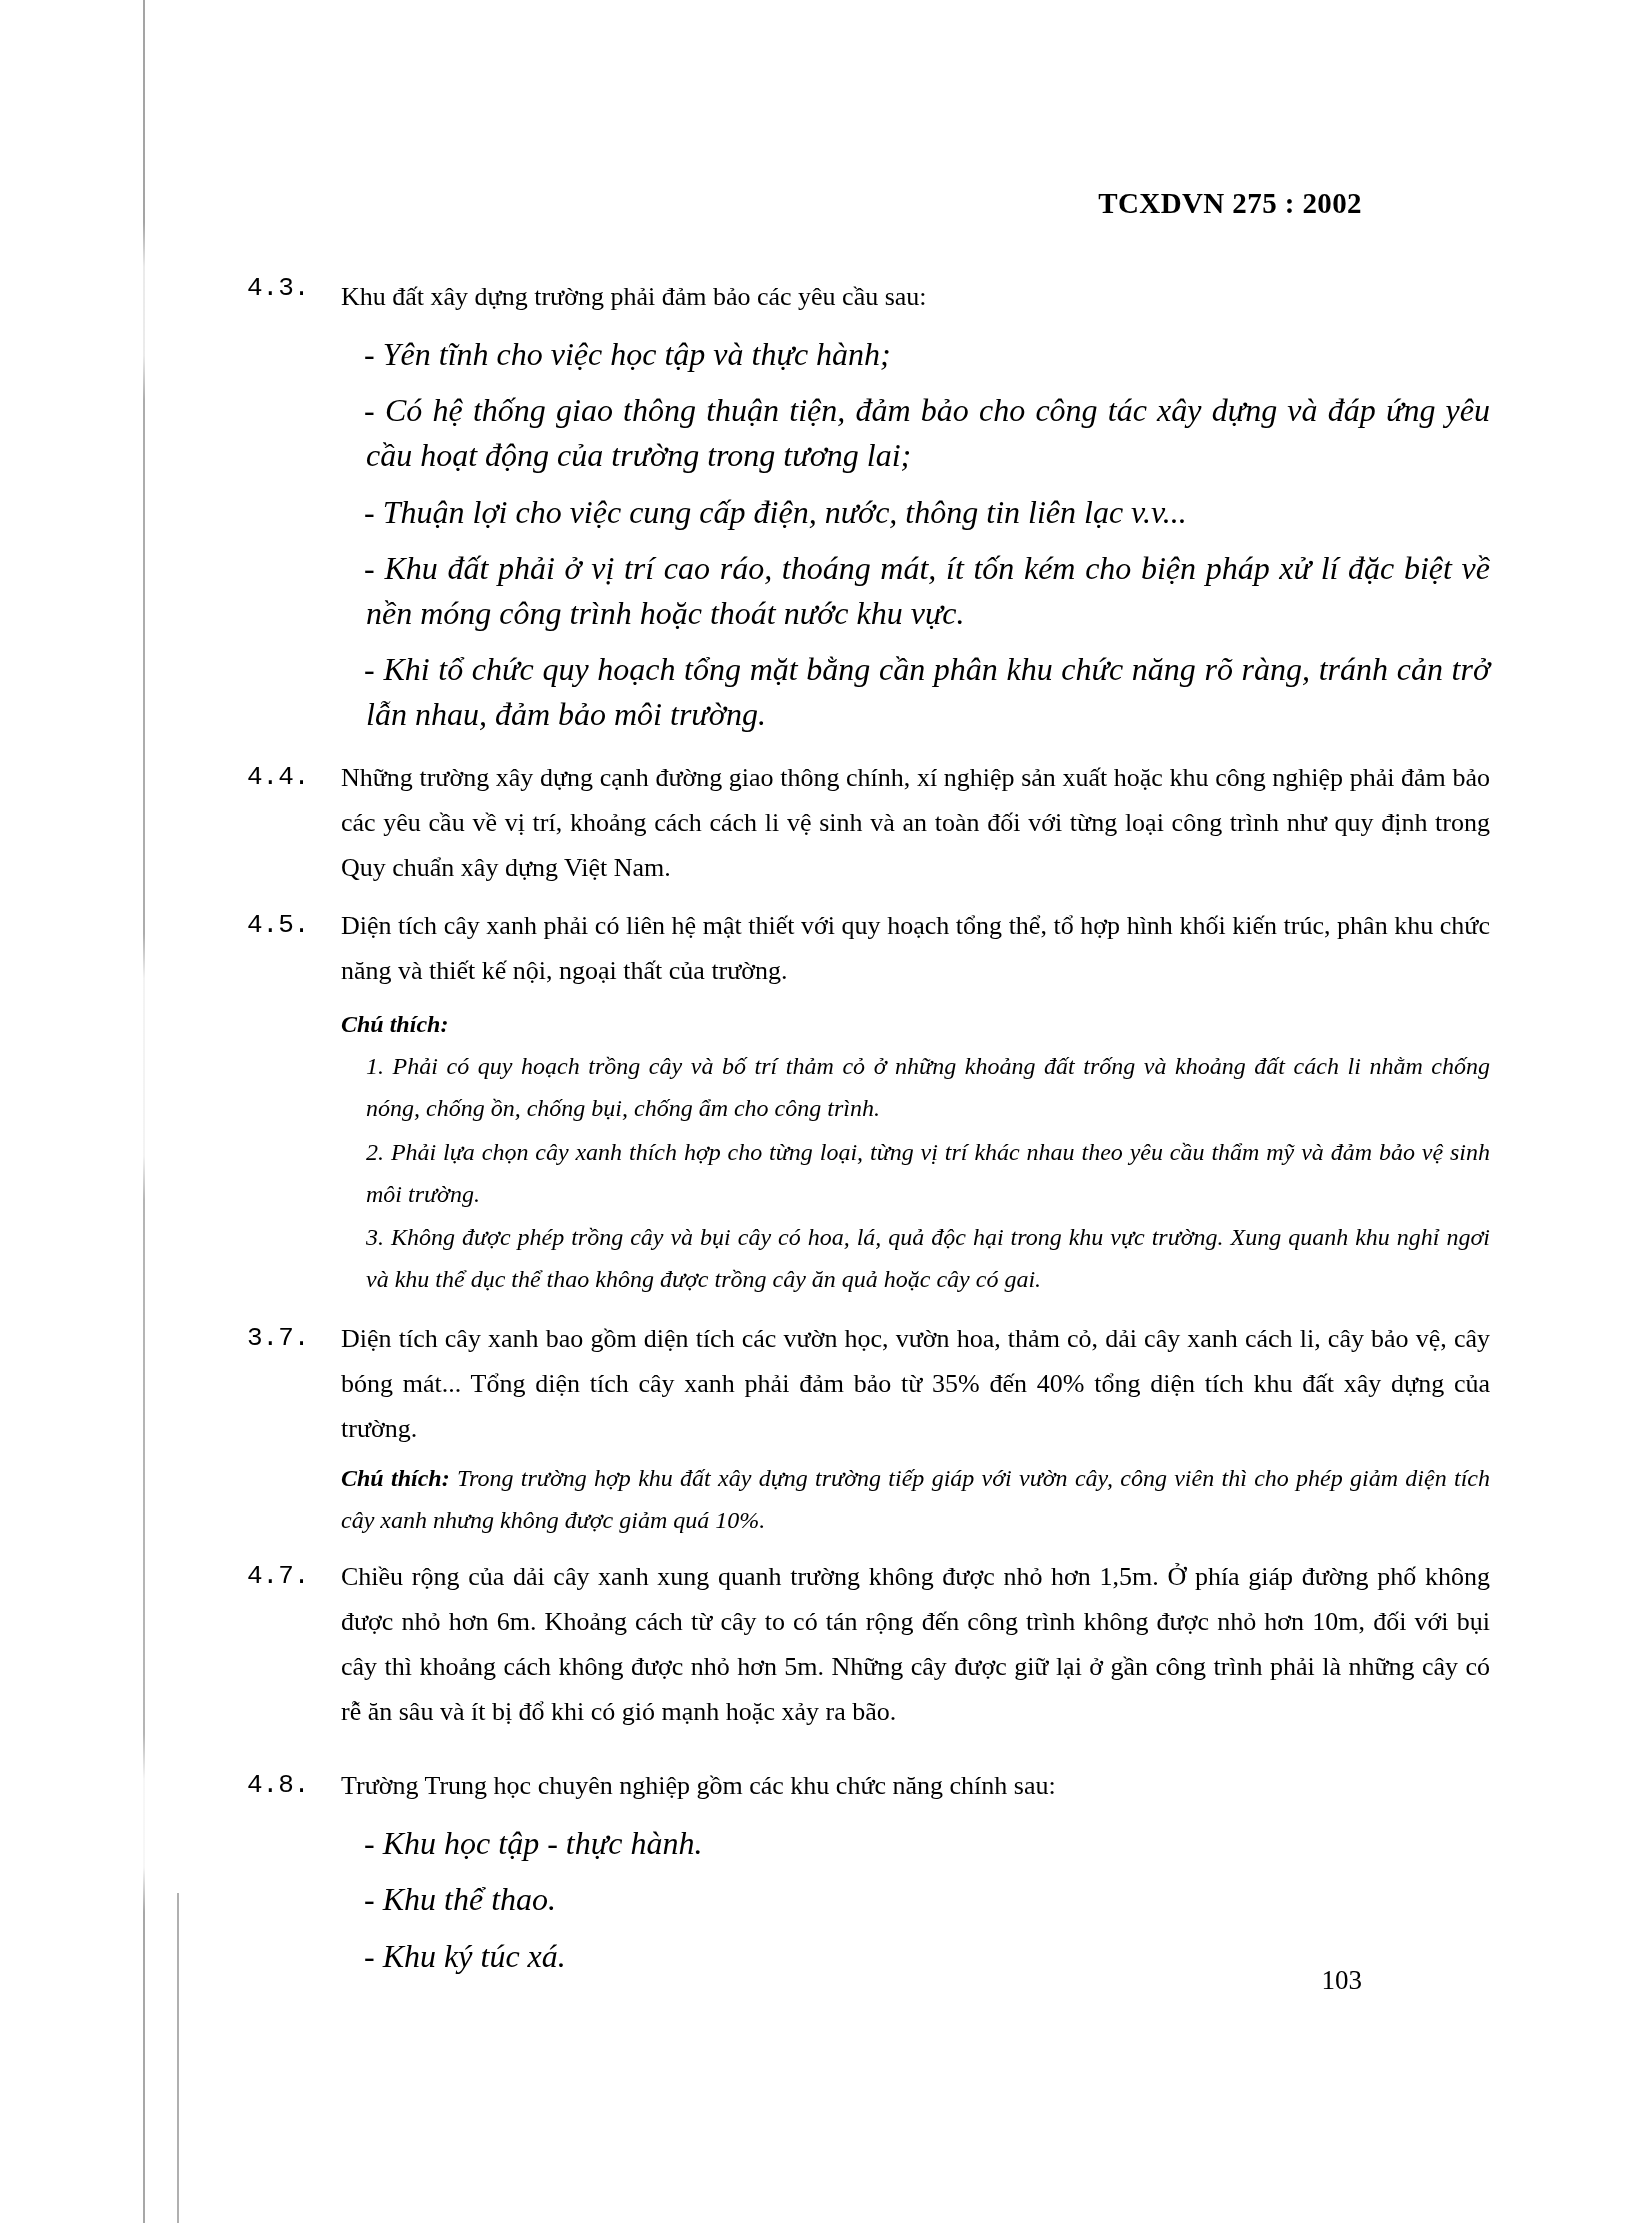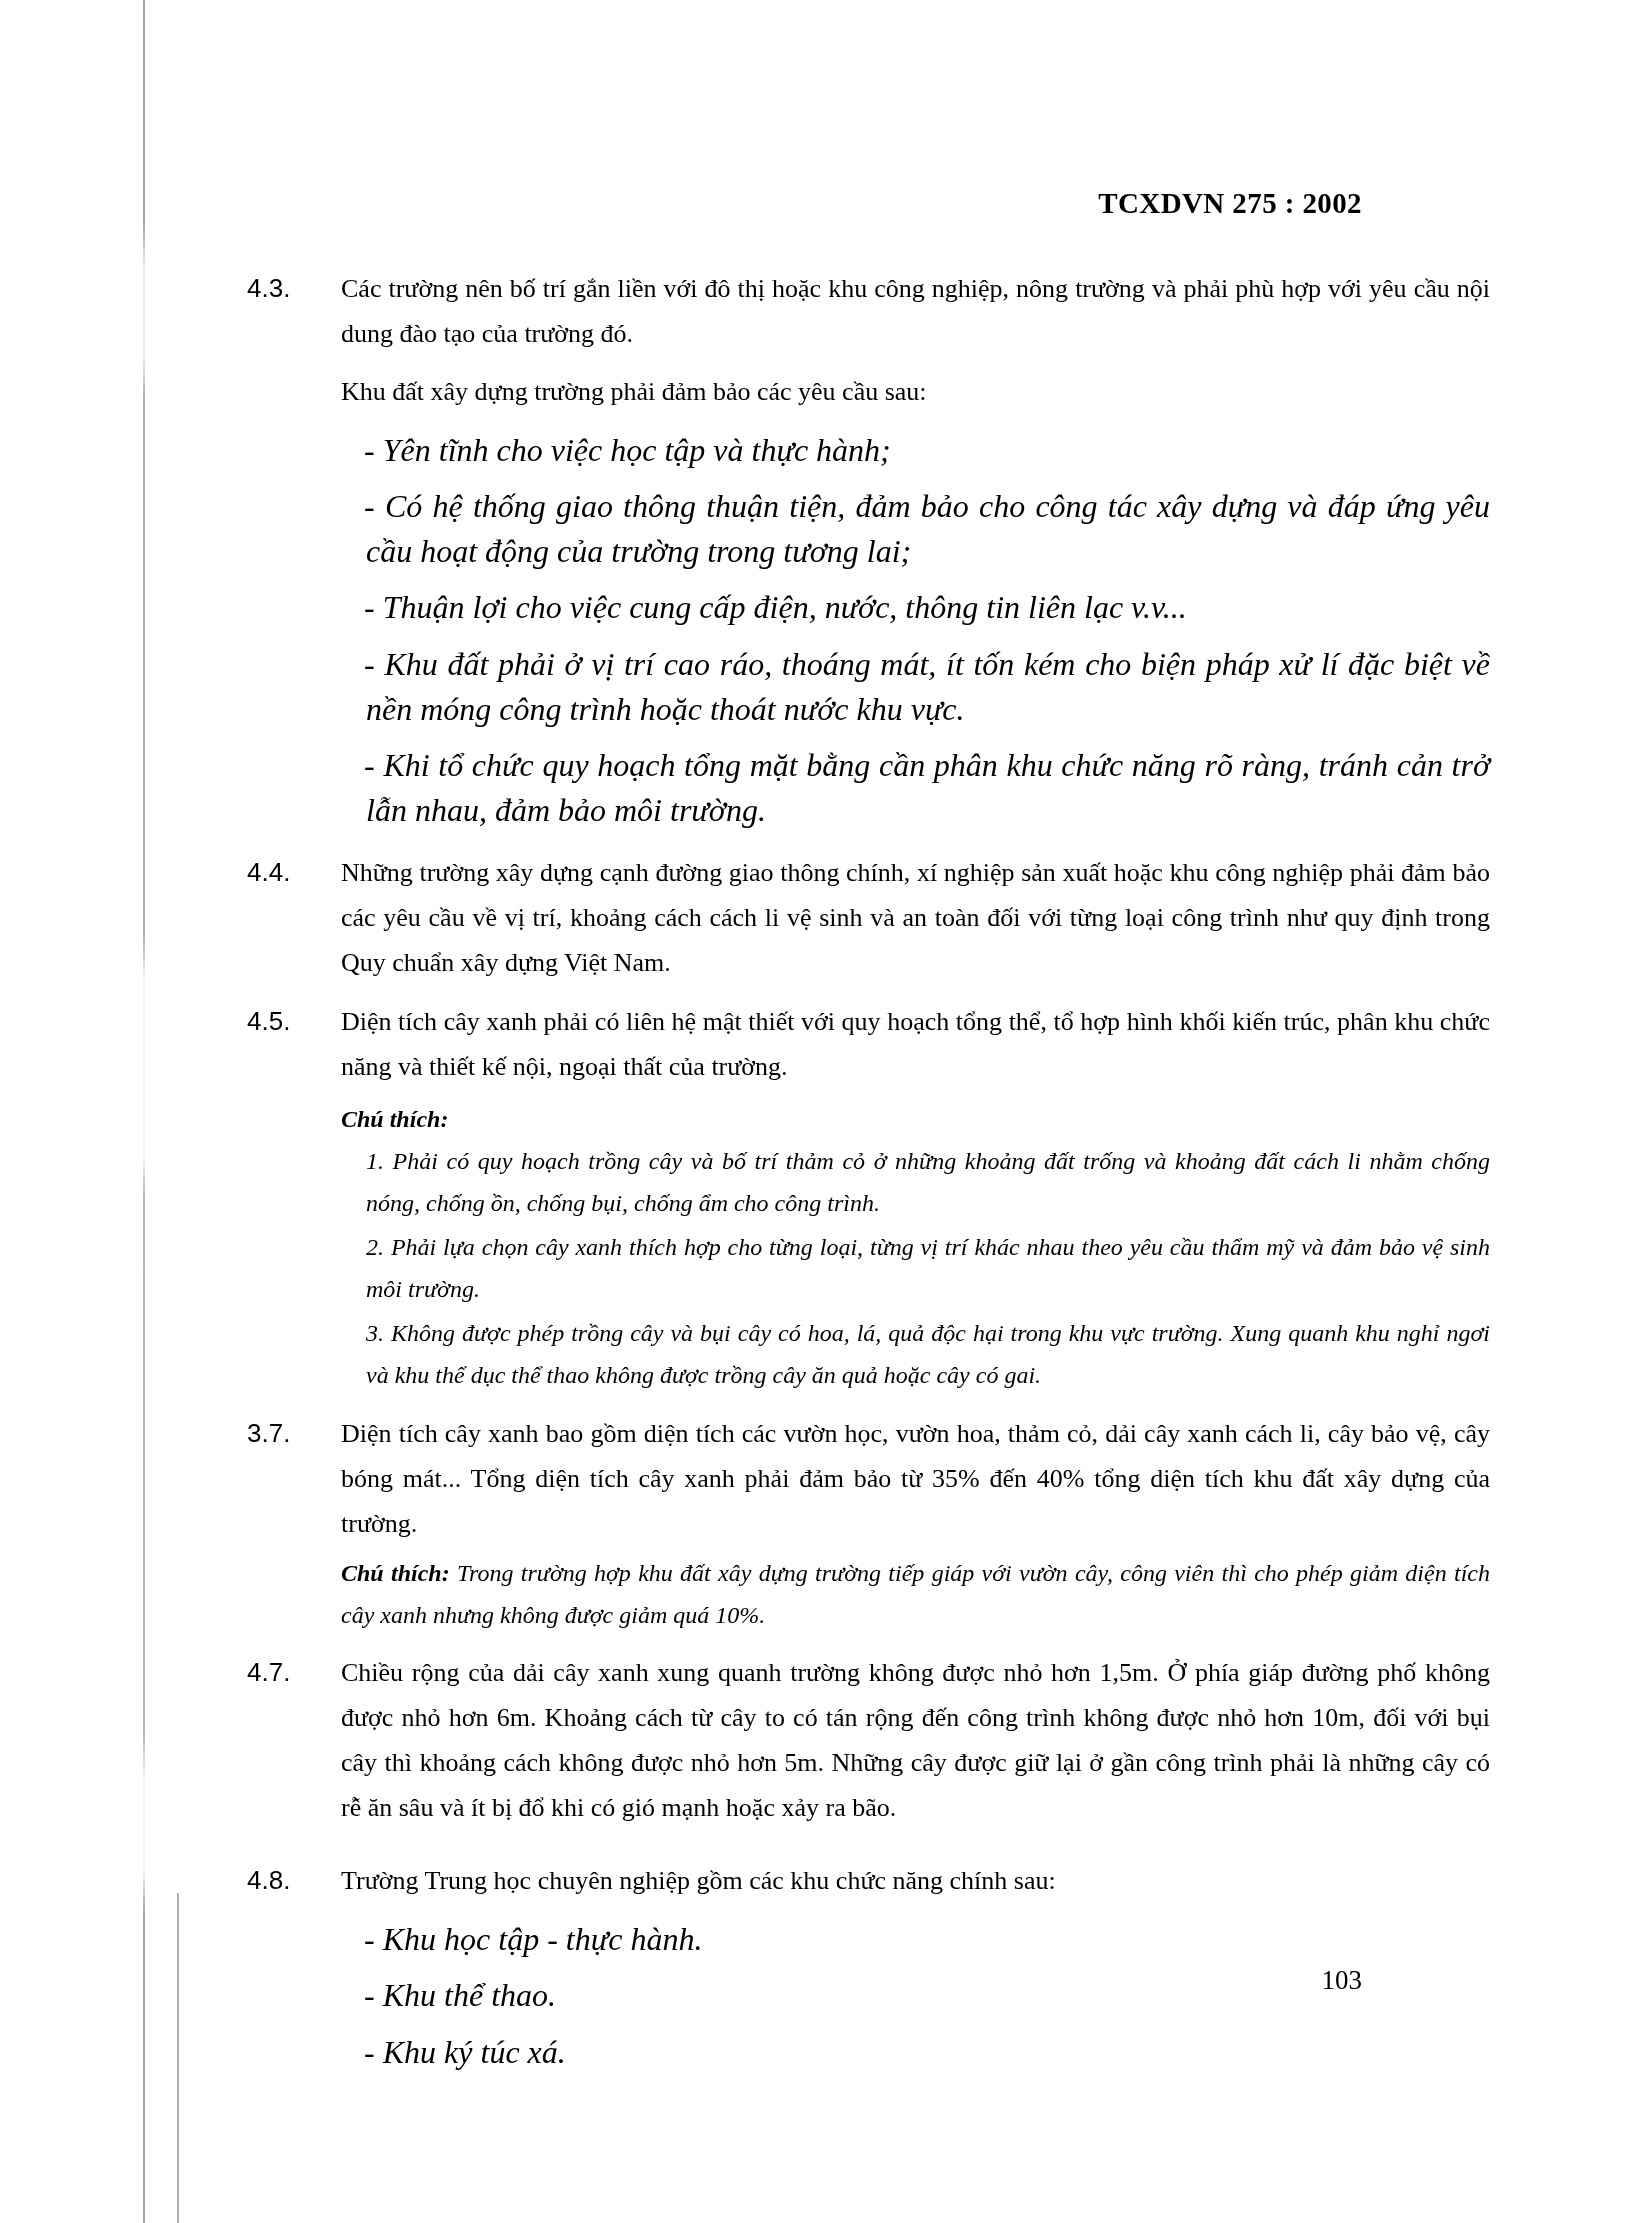--- a/index.html
+++ b/index.html
@@ -78,21 +78,21 @@
 
   .clause {
     display: flex;
     margin-bottom: 13.4px;
   }
   .clause-num {
     width: 94px;
     flex: 0 0 94px;
     font-size: 26px;
     line-height: 45px;
-    font-family: Liberation Sans, sans-serif;
+    font-family: Liberation Mono, monospace;
   }
   .clause-body {
     flex: 1;
     font-size: 26px;
     line-height: 45px;
     text-align: justify;
     font-family: "Liberation Serif", serif;
   }
   .para {
     margin: 0 0 5.7px 0;
@@ -161,21 +161,20 @@
 
   <div class="content">
 
     <div class="header">TCXDVN 275 : 2002</div>
 
     <div class="body-block">
 
       <div class="clause">
         <div class="clause-num">4.3.</div>
         <div class="clause-body">
-          <p class="para">Các trường nên bố trí gắn liền với đô thị hoặc khu công nghiệp, nông trường và phải phù hợp với yêu cầu nội dung đào tạo của trường đó.</p>
           <div class="spacer-8"></div>
           <p class="para">Khu đất xây dựng trường phải đảm bảo các yêu cầu sau:</p>
           <div class="spacer-8"></div>
           <p class="sub">- Yên tĩnh cho việc học tập và thực hành;</p>
           <div class="spacer-8"></div>
           <p class="sub">- Có hệ thống giao thông thuận tiện, đảm bảo cho công tác xây dựng và đáp ứng yêu cầu hoạt động của trường trong tương lai;</p>
           <div class="spacer-8"></div>
           <p class="sub">- Thuận lợi cho việc cung cấp điện, nước, thông tin liên lạc v.v...</p>
           <div class="spacer-8"></div>
           <p class="sub">- Khu đất phải ở vị trí cao ráo, thoáng mát, ít tốn kém cho biện pháp xử lí đặc biệt về nền móng công trình hoặc thoát nước khu vực.</p>

